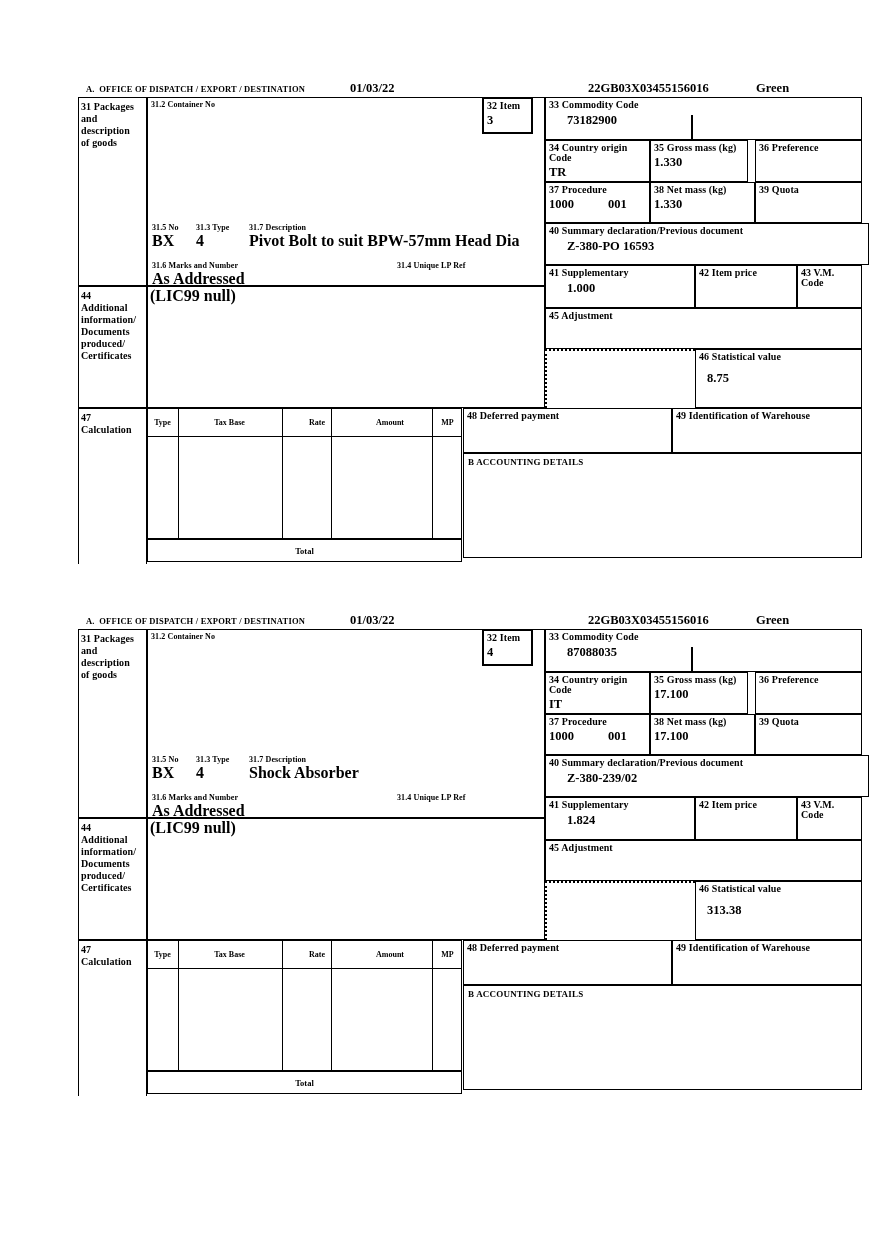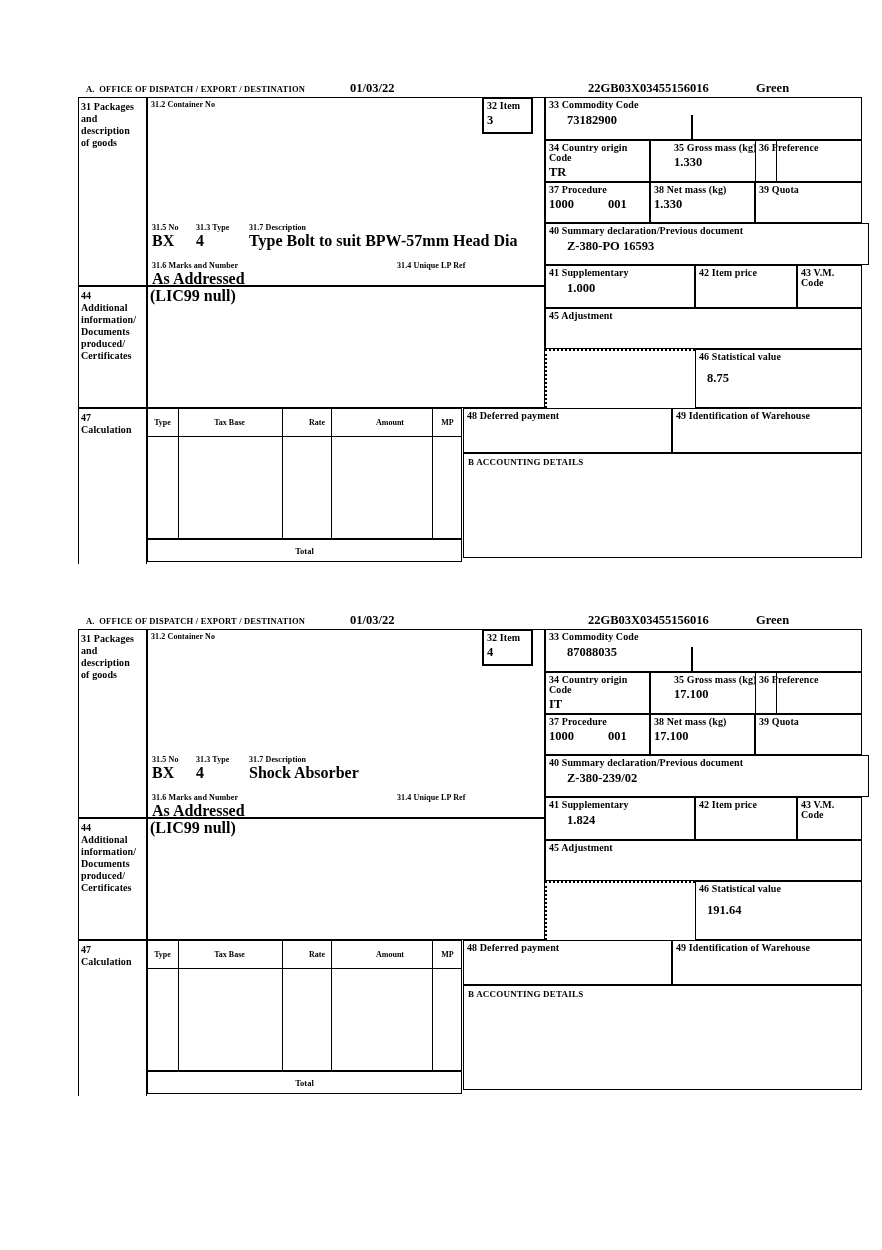--- a/index.html
+++ b/index.html
@@ -36,21 +36,21 @@
   .lc44 { left:78px; top:205px; width:69px; height:122px; }
   .lc47 { left:78px; top:327px; width:69px; height:156px; }
 
   
   .desc { left:147px; top:16px; width:398px; height:189px; }
   .a44  { left:147px; top:205px; width:398px; height:122px; }
 
   .b32 { left:482px; top:16px; width:51px; height:37px; border-width:2px; }
   .b33 { left:545px; top:16px;  width:317px; height:43px; }
   .b34 { left:545px; top:59px;  width:105px; height:42px; }
-  .b35 { left:650px; top:59px;  width:127px; height:42px;padding-left:20px; }
+  .b35 { left:650px; top:59px;  width:98px; height:42px; }
   .b36 { left:755px; top:59px;  width:107px; height:42px; }
   .b37 { left:545px; top:101px; width:105px; height:41px; }
   .b38 { left:650px; top:101px; width:105px; height:41px; }
   .b39 { left:755px; top:101px; width:107px; height:41px; }
   .b40 { left:545px; top:142px; width:324px; height:42px; }
   .b41 { left:545px; top:184px; width:150px; height:43px; }
   .b42 { left:695px; top:184px; width:102px; height:43px; }
   .b43 { left:797px; top:184px; width:65px;  height:43px; }
   .b45 { left:545px; top:227px; width:317px; height:41px; }
   .dotted { position:absolute; left:545px; top:268px; width:150px; height:59px;
@@ -122,21 +122,21 @@
 Calculation</span>
       </div>
 
       <div class="bx desc"></div>
       <span class="t lbl l312">31.2 Container No</span>
       <span class="t lbl l315">31.5 No</span>
       <span class="t lbl l313">31.3 Type</span>
       <span class="t lbl l317">31.7 Description</span>
       <span class="t bval v315">BX</span>
       <span class="t bval v313">4</span>
-      <span class="t bval v317">Type Bolt to suit BPW-57mm Head Dia</span>
+      <span class="t bval v317">Pivot Bolt to suit BPW-57mm Head Dia</span>
       <span class="t lbl l316">31.6 Marks and Number</span>
       <span class="t lbl l314">31.4 Unique LP Ref</span>
       <span class="t bval vmarks">As Addressed</span>
 
       <div class="bx a44"></div>
       <span class="t bval vinfo">(LIC99 null)</span>
 
       <div class="bx b32">
         <span class="sl">32 Item</span>
         <div class="val">3</div>
@@ -310,21 +310,21 @@
       </div>
       <div class="bx b43">
         <span class="sl">43 V.M. Code</span>
       </div>
       <div class="bx b45">
         <span class="sl">45 Adjustment</span>
       </div>
       <div class="dotted"></div>
       <div class="bx b46">
         <span class="sl">46 Statistical value</span>
-        <div class="val v46">191.64</div>
+        <div class="val v46">313.38</div>
       </div>
 
       <div class="bx th-row">
         <span class="th c-type">Type</span>
         <span class="th c-base">Tax Base</span>
         <span class="th c-rate">Rate</span>
         <span class="th c-amt">Amount</span>
         <span class="th c-mp">MP</span>
         <i class="tv tv1"></i>
         <i class="tv tv2"></i>

